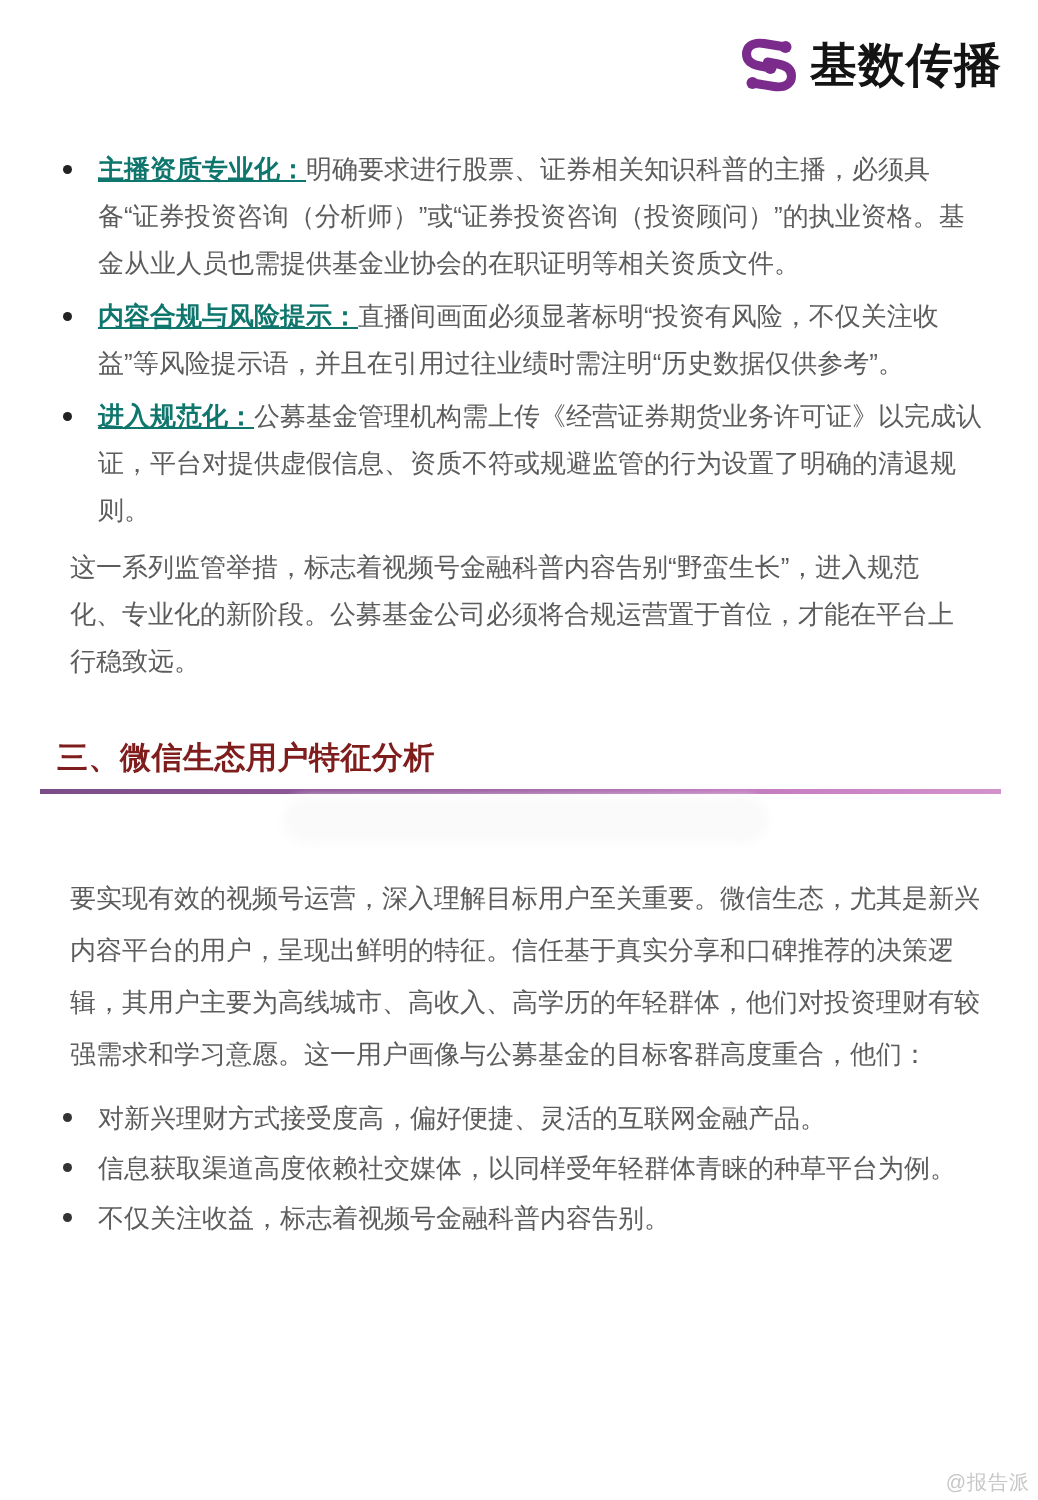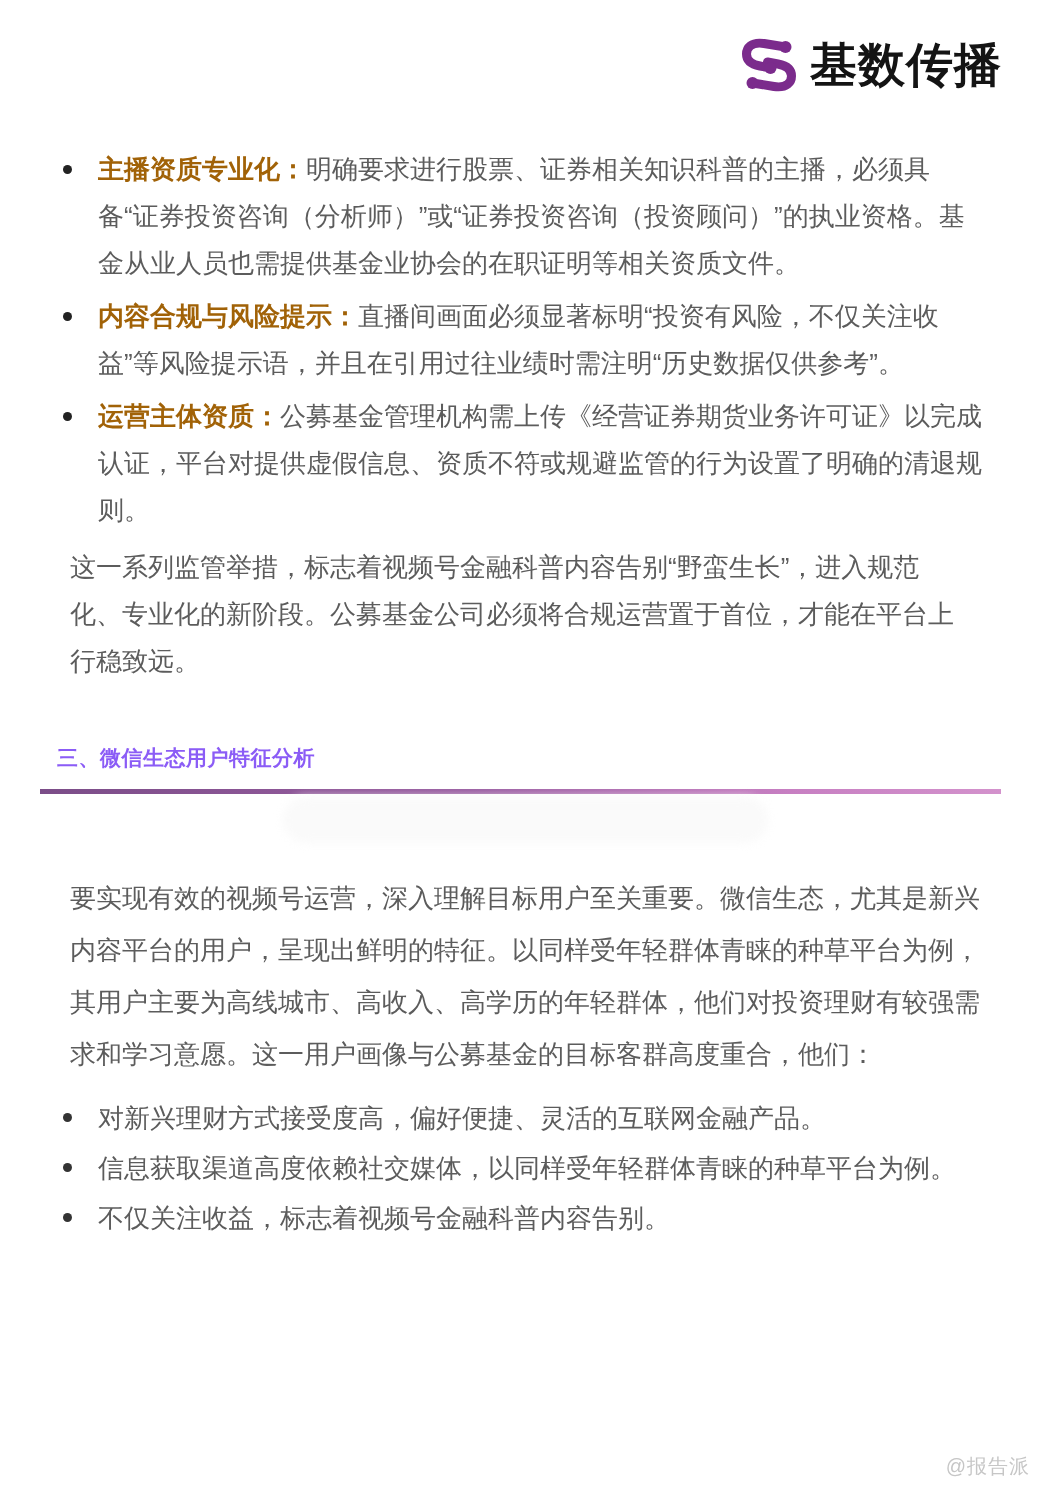--- a/index.html
+++ b/index.html
@@ -51,42 +51,42 @@
   .bullet-list li:last-child { margin-bottom: 0; }
   .dot {
     position: absolute;
     left: 6px;
     top: 19px;
     width: 9px;
     height: 9px;
     border-radius: 50%;
     background: #222222;
   }
-  .lead { color: #a16207; font-weight: 700; }
+  .lead { color: #0f766e; font-weight: 700; text-decoration: underline; }
 
   .para {
     position: absolute;
     left: 58px;
     width: 890px;
     margin: 12px;
     line-height: 47px;
   }
 
   
   #regulation-list { top: 146px; }
   #p-summary { top: 532px; }
 
   #section-title {
     position: absolute;
     left: 57px;
     top: 738px;
     margin: 0;
-    font-size: 21px;
+    font-size: 31px;
     font-weight: 700;
-    color: #8b5cf6;
+    color: #7f1d1d;
     letter-spacing: 0.5px;
     line-height: 40px;
   }
   #section-rule {
     position: absolute;
     left: 40px;
     top: 789px;
     width: 961px;
     height: 5px;
     background: linear-gradient(to right, #7b4d88 0%, #9a5ea2 45%, #c77fc2 78%, #d392cc 100%);
@@ -104,21 +104,21 @@
 
   #p-profile { top: 860px; width: 912px; line-height: 52px; }
   #trait-list { top: 1093px; }
   #trait-list li { line-height: 50px; margin-bottom: 0; }
   #trait-list .dot { top: 20px; background: #333333; }
   #p-strategy { top: 1236px; }
 
   .watermark {
     position: absolute;
     right: 8px;
-    bottom: 20px;
+    bottom: 4px;
     font-size: 20px;
     color: #c6c6c6;
     letter-spacing: 1px;
   }
 </style>
 </head>
 <body>
 
 <div class="page">
 
@@ -143,31 +143,31 @@
     <li>
       <span class="dot"></span>
       <span class="lead">主播资质专业化：</span><span>明确要求进行股票、证券相关知识科普的主播，必须具备“证券投资咨询（分析师）”或“证券投资咨询（投资顾问）”的执业资格。基金从业人员也需提供基金业协会的在职证明等相关资质文件。</span>
     </li>
     <li>
       <span class="dot"></span>
       <span class="lead">内容合规与风险提示：</span><span>直播间画面必须显著标明“投资有风险，不仅关注收益”等风险提示语，并且在引用过往业绩时需注明“历史数据仅供参考”。</span>
     </li>
     <li>
       <span class="dot"></span>
-      <span class="lead">运营主体资质：</span><span>公募基金管理机构需上传《经营证券期货业务许可证》以完成认证，平台对提供虚假信息、资质不符或规避监管的行为设置了明确的清退规则。</span>
+      <span class="lead">进入规范化：</span><span>公募基金管理机构需上传《经营证券期货业务许可证》以完成认证，平台对提供虚假信息、资质不符或规避监管的行为设置了明确的清退规则。</span>
     </li>
   </ul>
 
   <p class="para body-text" id="p-summary">这一系列监管举措，标志着视频号金融科普内容告别“野蛮生长”，进入规范化、专业化的新阶段。公募基金公司必须将合规运营置于首位，才能在平台上行稳致远。</p>
 
   <h2 id="section-title">三、微信生态用户特征分析</h2>
   <div id="section-rule"></div>
   <div id="ghost-box"></div>
 
-  <p class="para body-text" id="p-profile">要实现有效的视频号运营，深入理解目标用户至关重要。微信生态，尤其是新兴内容平台的用户，呈现出鲜明的特征。以同样受年轻群体青睐的种草平台为例，其用户主要为高线城市、高收入、高学历的年轻群体，他们对投资理财有较强需求和学习意愿。这一用户画像与公募基金的目标客群高度重合，他们：</p>
+  <p class="para body-text" id="p-profile">要实现有效的视频号运营，深入理解目标用户至关重要。微信生态，尤其是新兴内容平台的用户，呈现出鲜明的特征。信任基于真实分享和口碑推荐的决策逻辑，其用户主要为高线城市、高收入、高学历的年轻群体，他们对投资理财有较强需求和学习意愿。这一用户画像与公募基金的目标客群高度重合，他们：</p>
 
   <ul class="bullet-list body-text" id="trait-list">
     <li>
       <span class="dot"></span>
       <span>对新兴理财方式接受度高，偏好便捷、灵活的互联网金融产品。</span>
     </li>
     <li>
       <span class="dot"></span>
       <span>信息获取渠道高度依赖社交媒体，以同样受年轻群体青睐的种草平台为例。</span>
     </li>

